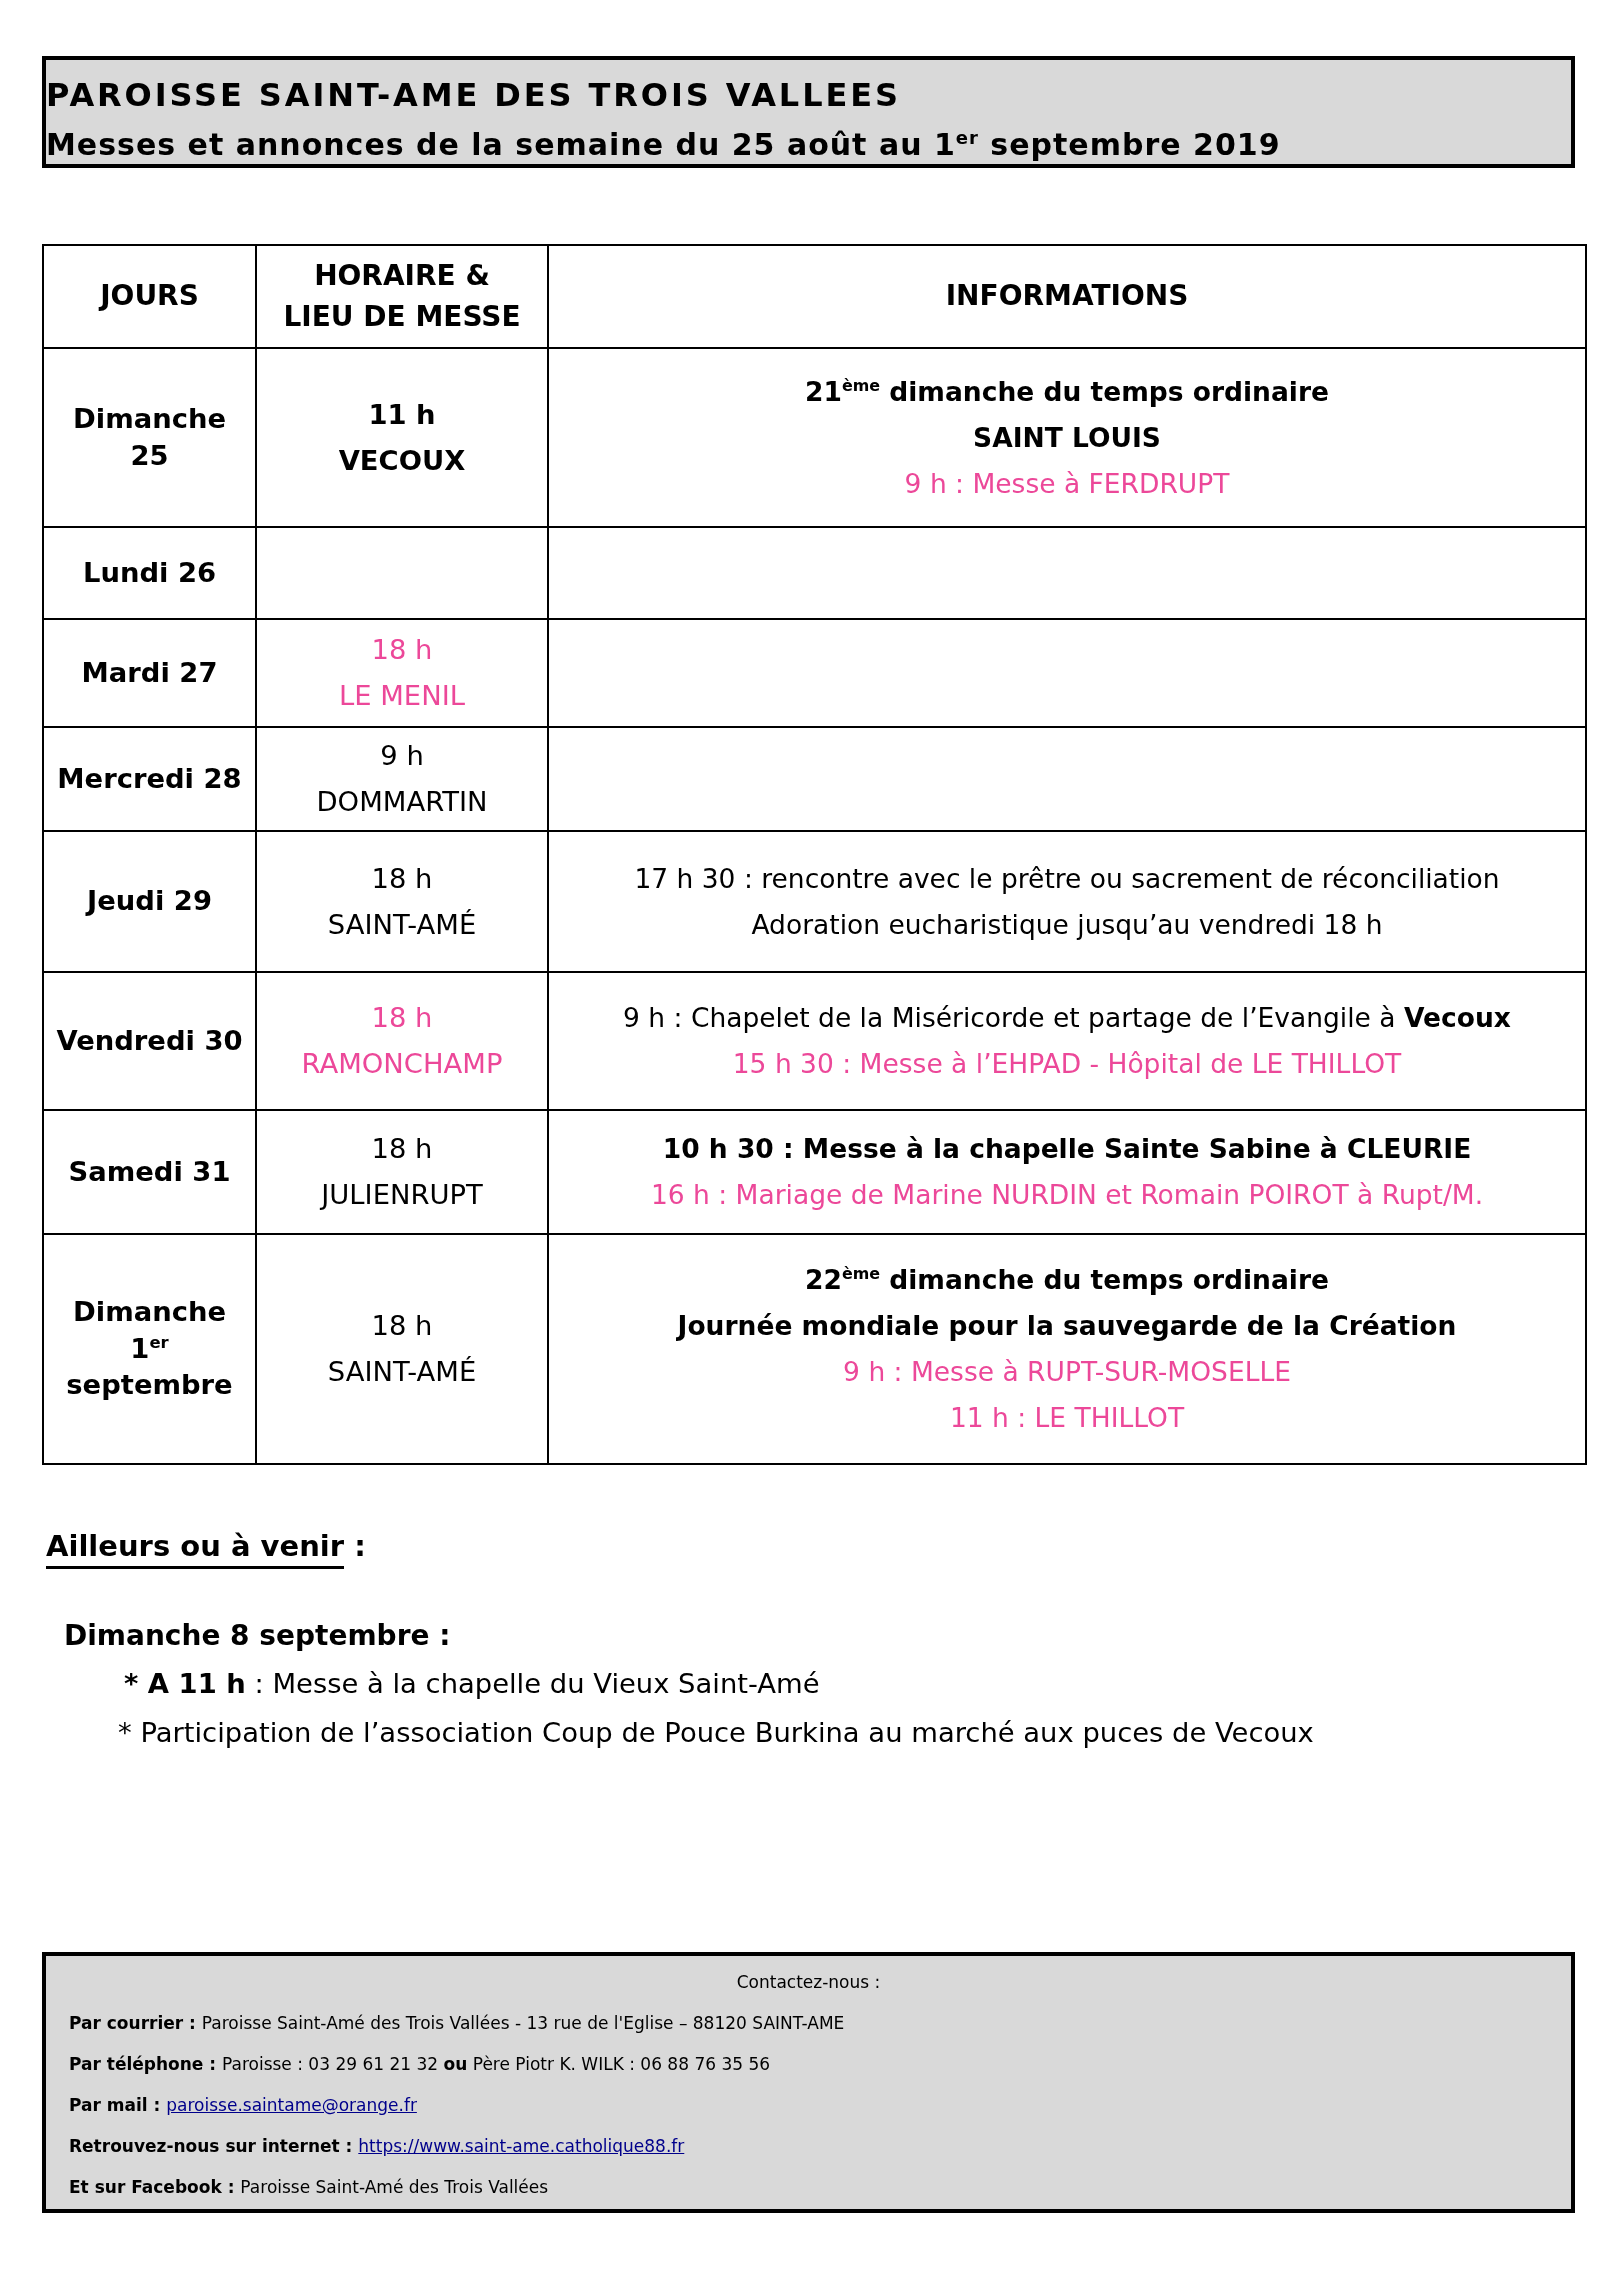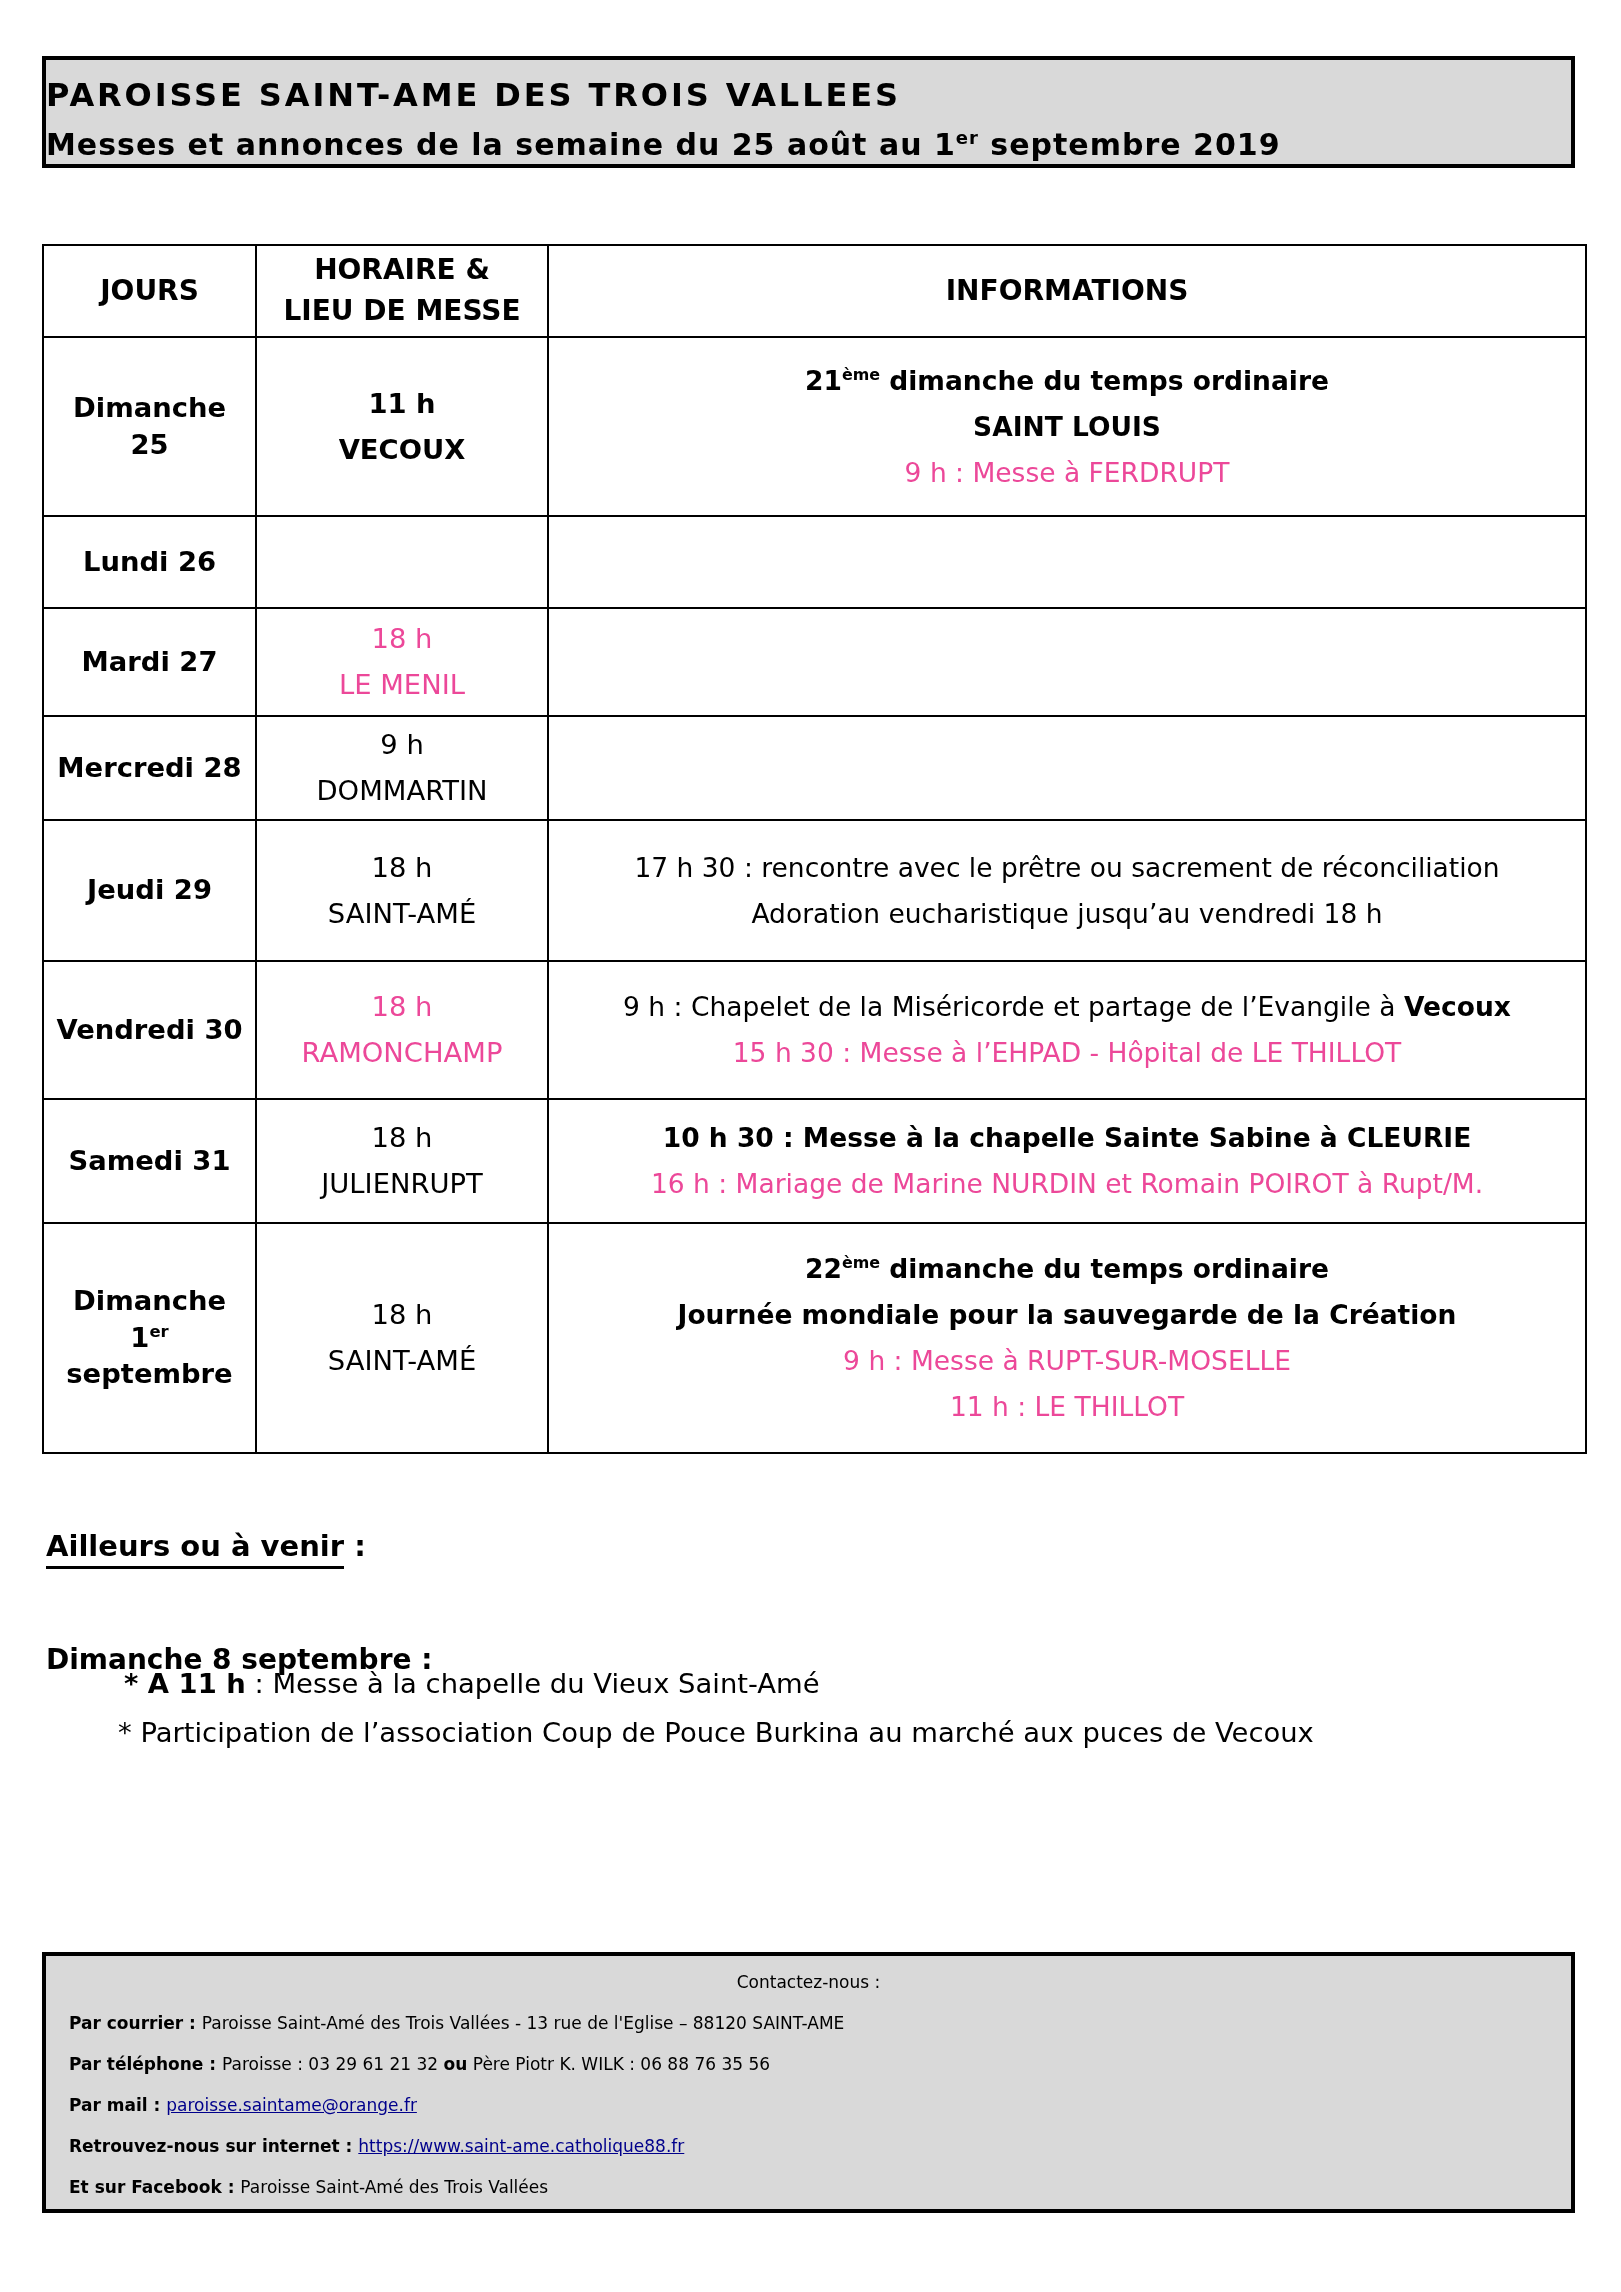--- a/index.html
+++ b/index.html
@@ -40,21 +40,21 @@
   td.day{font-size:27.4px;font-weight:bold;line-height:1.35;}
   td.time{font-size:27.4px;line-height:46px;white-space:pre-line;}
   td.info{font-size:26.5px;}
   .iline{line-height:46px;}
   .b{font-weight:bold;}
   .gray{color:#ec4899;}
   .pre{white-space:pre-line;}
   
   .ailleurs{position:absolute;left:46px;top:1529px;font-size:29px;font-weight:bold;}
   .ailleurs .u{border-bottom:3.9px solid #000;padding-bottom:2.9px;}
-  .upcoming-title{position:absolute;left:46px;top:1619px;font-size:28px;font-weight:bold;margin-top:24px;}
+  .upcoming-title{position:absolute;left:64px;top:1619px;font-size:28px;font-weight:bold;}
   .bullet1{position:absolute;left:124px;top:1668px;font-size:27.4px;}
   .bullet2{position:absolute;left:118px;top:1717px;font-size:27.4px;}
   
   .contact-box{
     position:absolute;left:42px;top:1952px;width:1533px;height:261px;
     background:#d9d9d9;border:4.9px solid #000;box-sizing:border-box;
     font-size:17px;
   }
   .contact-box .row{line-height:41px;padding-left:23px;white-space:nowrap;}
   .contact-box .row.center{text-align:center;padding-left:0;margin-top:5.9px;}
@@ -70,21 +70,21 @@
     <div class="subtitle-line"><span>Messes et annonces de la semaine du 25 août au 1</span><sup>er</sup><span> septembre 2019</span></div>
   </div>
 
   <table class="schedule">
     <colgroup>
         <col class="c-day">
         <col class="c-time">
         <col class="c-info">
       </colgroup>
     <tbody>
-        <tr style="height:92px;margin-top:16px;">
+        <tr style="height:103px;margin-top:16px;">
       <th>JOURS</th>
       <th class="pre">HORAIRE &amp;
 LIEU DE MESSE</th>
       <th>INFORMATIONS</th>
     </tr>
 
     <tr style="height:179px;">
       <td class="day">Dimanche 25</td>
       <td class="time b">11 h
 VECOUX</td>

